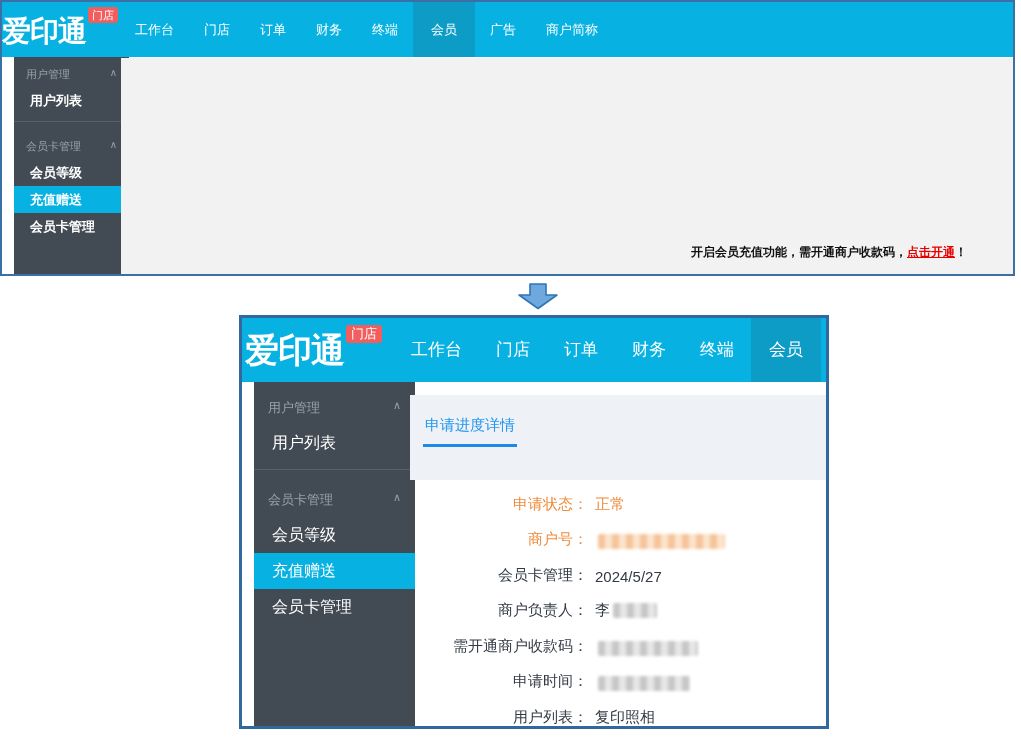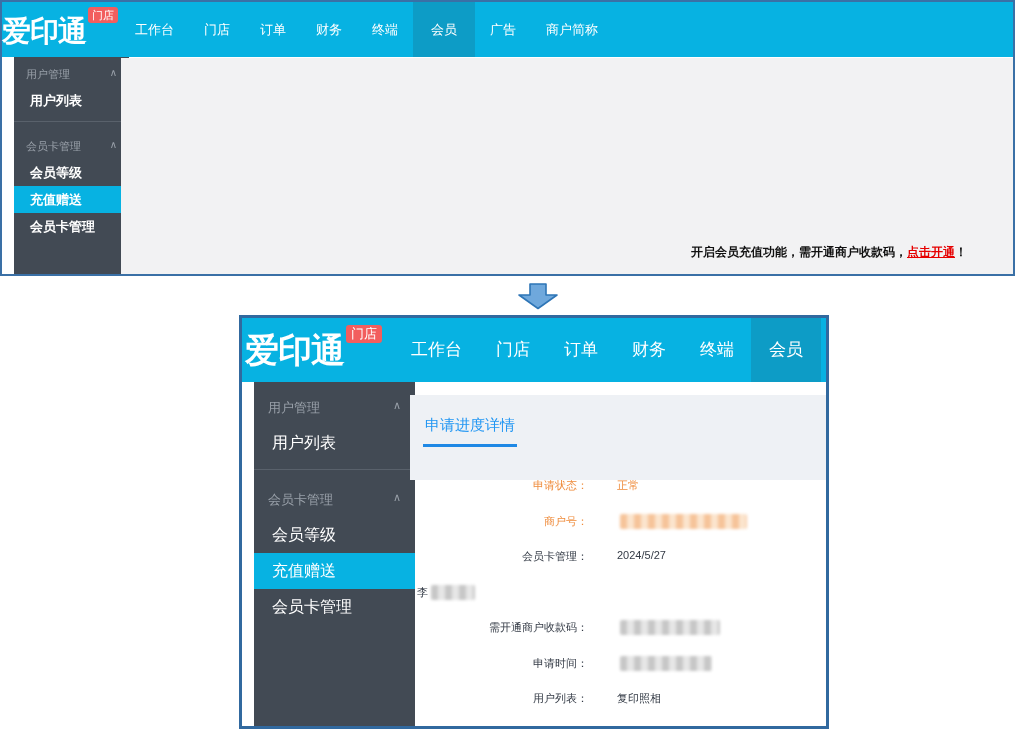--- a/index.html
+++ b/index.html
@@ -50,21 +50,21 @@
   .shot-b .nav-item { line-height:64px; font-size:17px; padding:0 17px; }
   .shot-b .nav-item.active { background:#0d9cc6; padding:0 18px; }
   .shot-b .side { top:64px; width:161px; padding-top:4px; }
   .shot-b .grp { font-size:13px; padding:13px 14px 8px 14px; }
   .shot-b .grp .caret { right:14px; top:13px; font-size:11px; }
   .shot-b .item { font-size:16px; padding:9px 0 9px 18px; line-height:18px; }
   .shot-b .sep { margin:8px 0; }
   .panel { position:absolute; left:168px; top:77px; right:0; height:85px; background:#eef1f5; }
   .tab { display:inline-block; margin:21px 0 0 13px; color:#2196f3; font-size:15px; padding:0 2px 9px 2px; border-bottom:3px solid #1e88e5; cursor:pointer; }
   .form { position:absolute; left:168px; top:160px; right:0; }
-  .row { display:flex; align-items:flex-start; height:35.5px; font-size:11px; color:#333a45;gap:22px; }
+  .row { display:flex; align-items:flex-end; height:35.5px; font-size:15px; color:#333a45; }
   .row .lbl { width:178px; text-align:right; white-space:nowrap; }
   .row .val { margin-left:7px; display:flex; align-items:center; gap:3px; white-space:nowrap; }
   .row.orange .lbl, .row.orange .val { color:#ef8b3b; }
   .redact { height:15px; border-radius:2px; filter:blur(1.6px);
             background:repeating-linear-gradient(90deg,#c7c7c7 0 7px,#e6e6e6 7px 14px); }
   .redact.orange-r { background:repeating-linear-gradient(90deg,#f6c49a 0 7px,#fbe4cd 7px 14px); }
   .w127 { width:127px; } .w44 { width:44px; } .w100 { width:100px; } .w92 { width:92px; }
 </style>
 </head>
 <body>
@@ -155,20 +155,21 @@
       <span class="val">
           <span></span>
           <span class="redact orange-r w127"></span>
         </span>
     </div>
     <div class="row">
       <span class="lbl">会员卡管理：</span>
       <span class="val">2024/5/27</span>
     </div>
     <div class="row">
+      <span class="lbl">商户负责人：</span>
       <span class="val">
           <span>李</span>
           <span class="redact w44"></span>
         </span>
     </div>
     <div class="row">
       <span class="lbl">需开通商户收款码：</span>
       <span class="val">
           <span></span>
           <span class="redact w100"></span>

